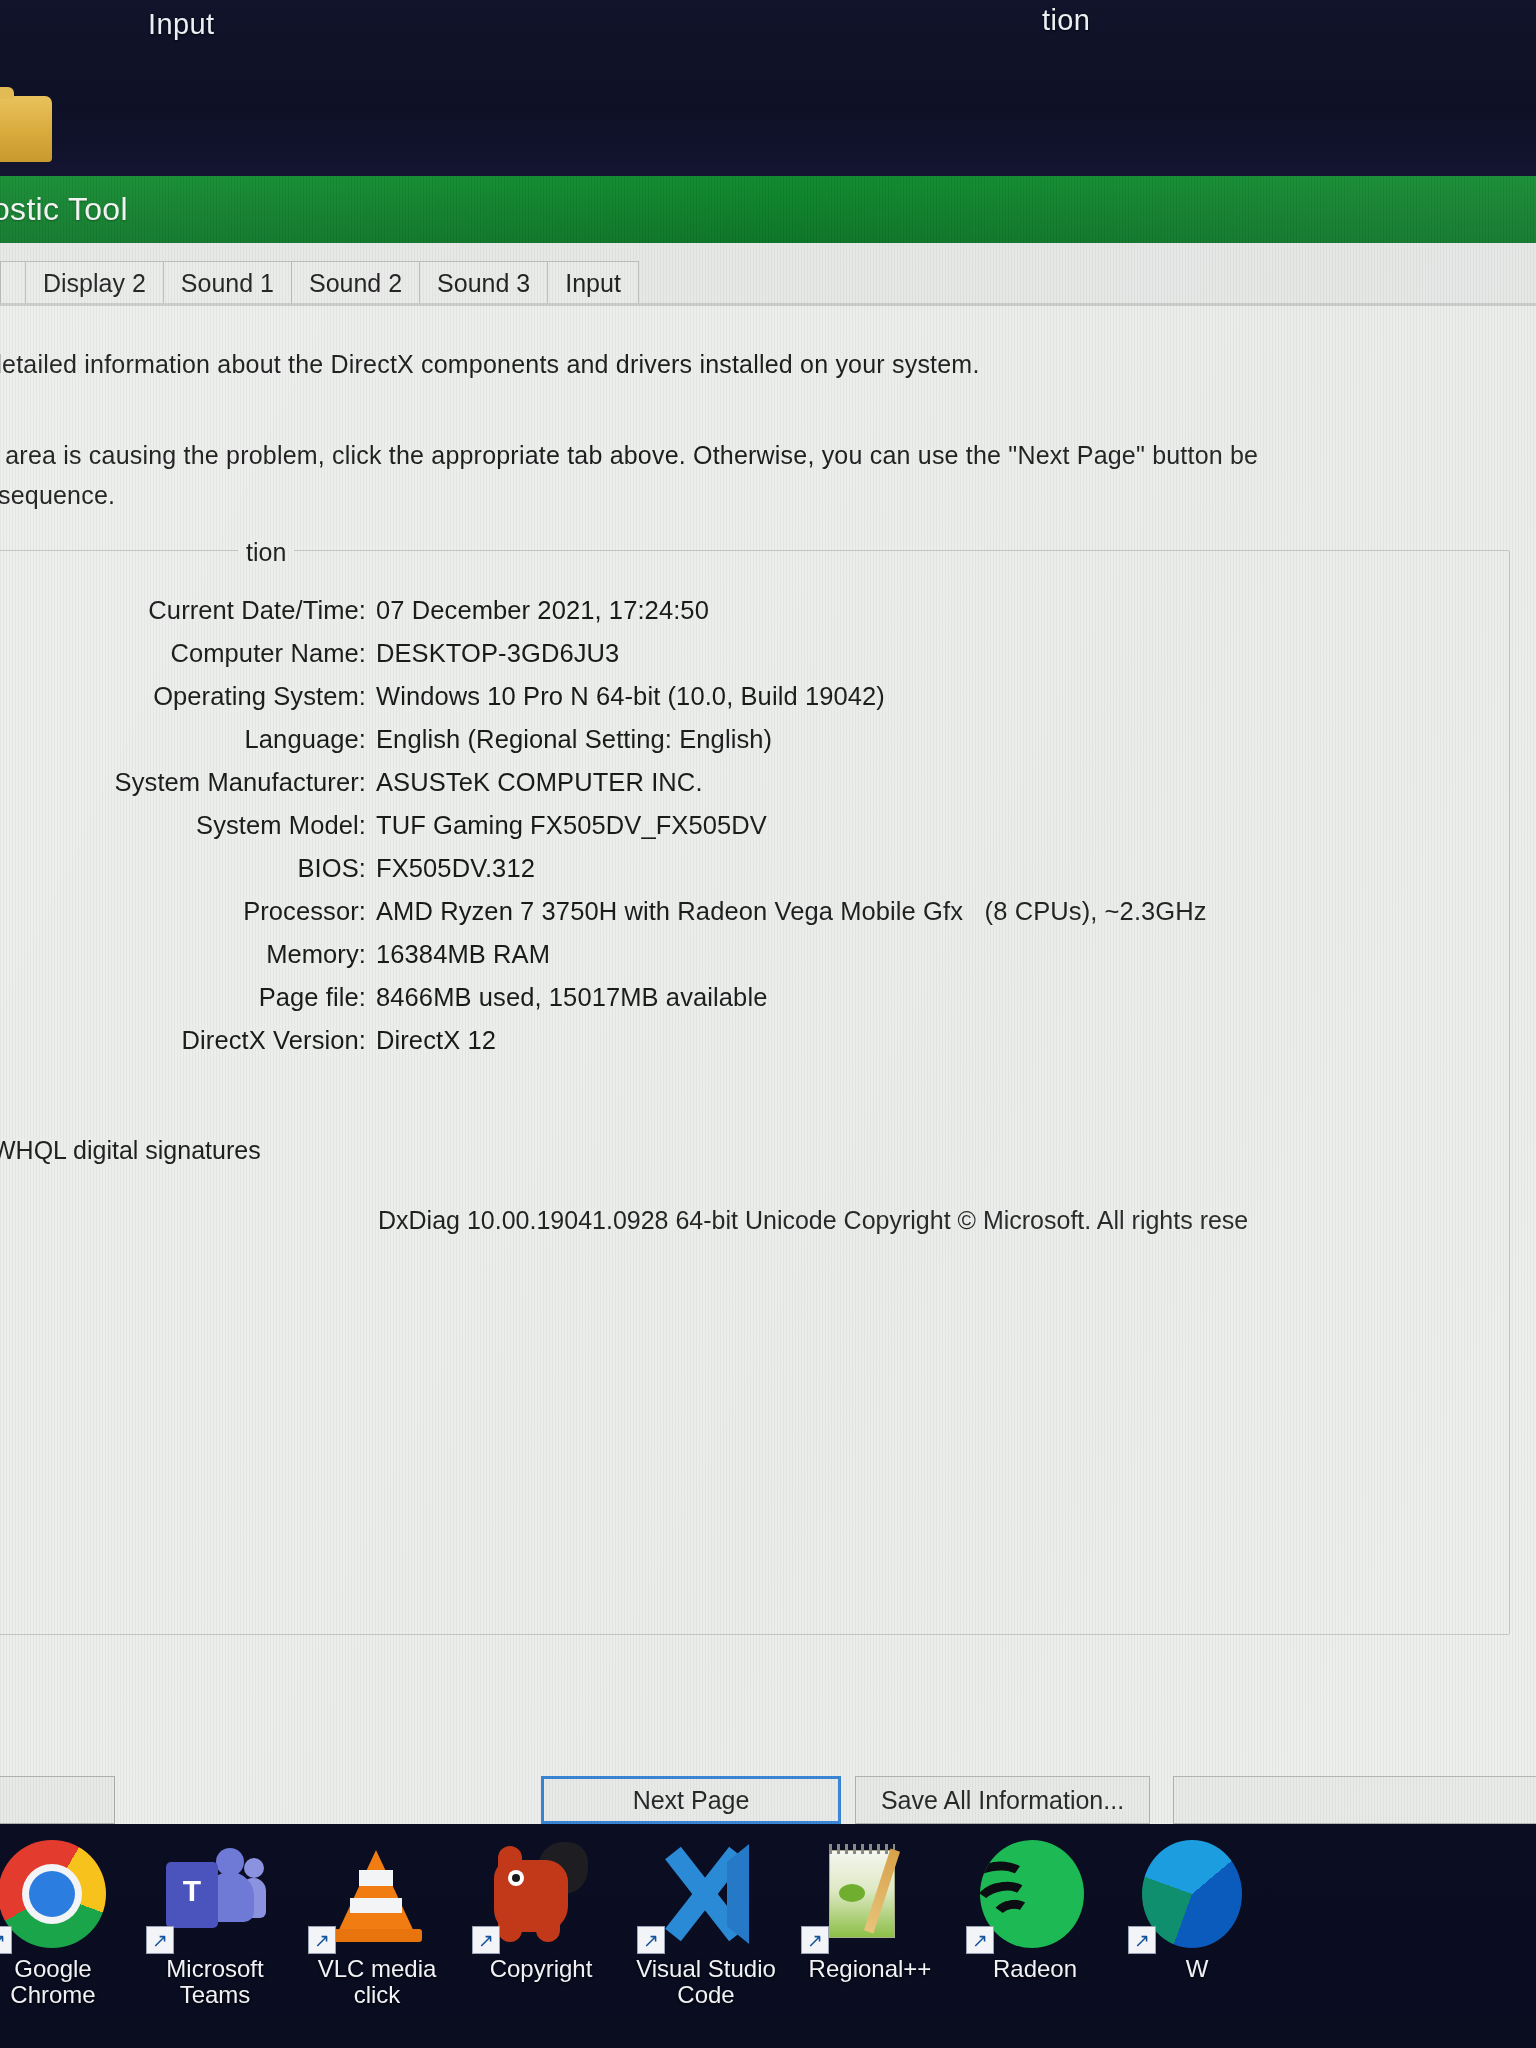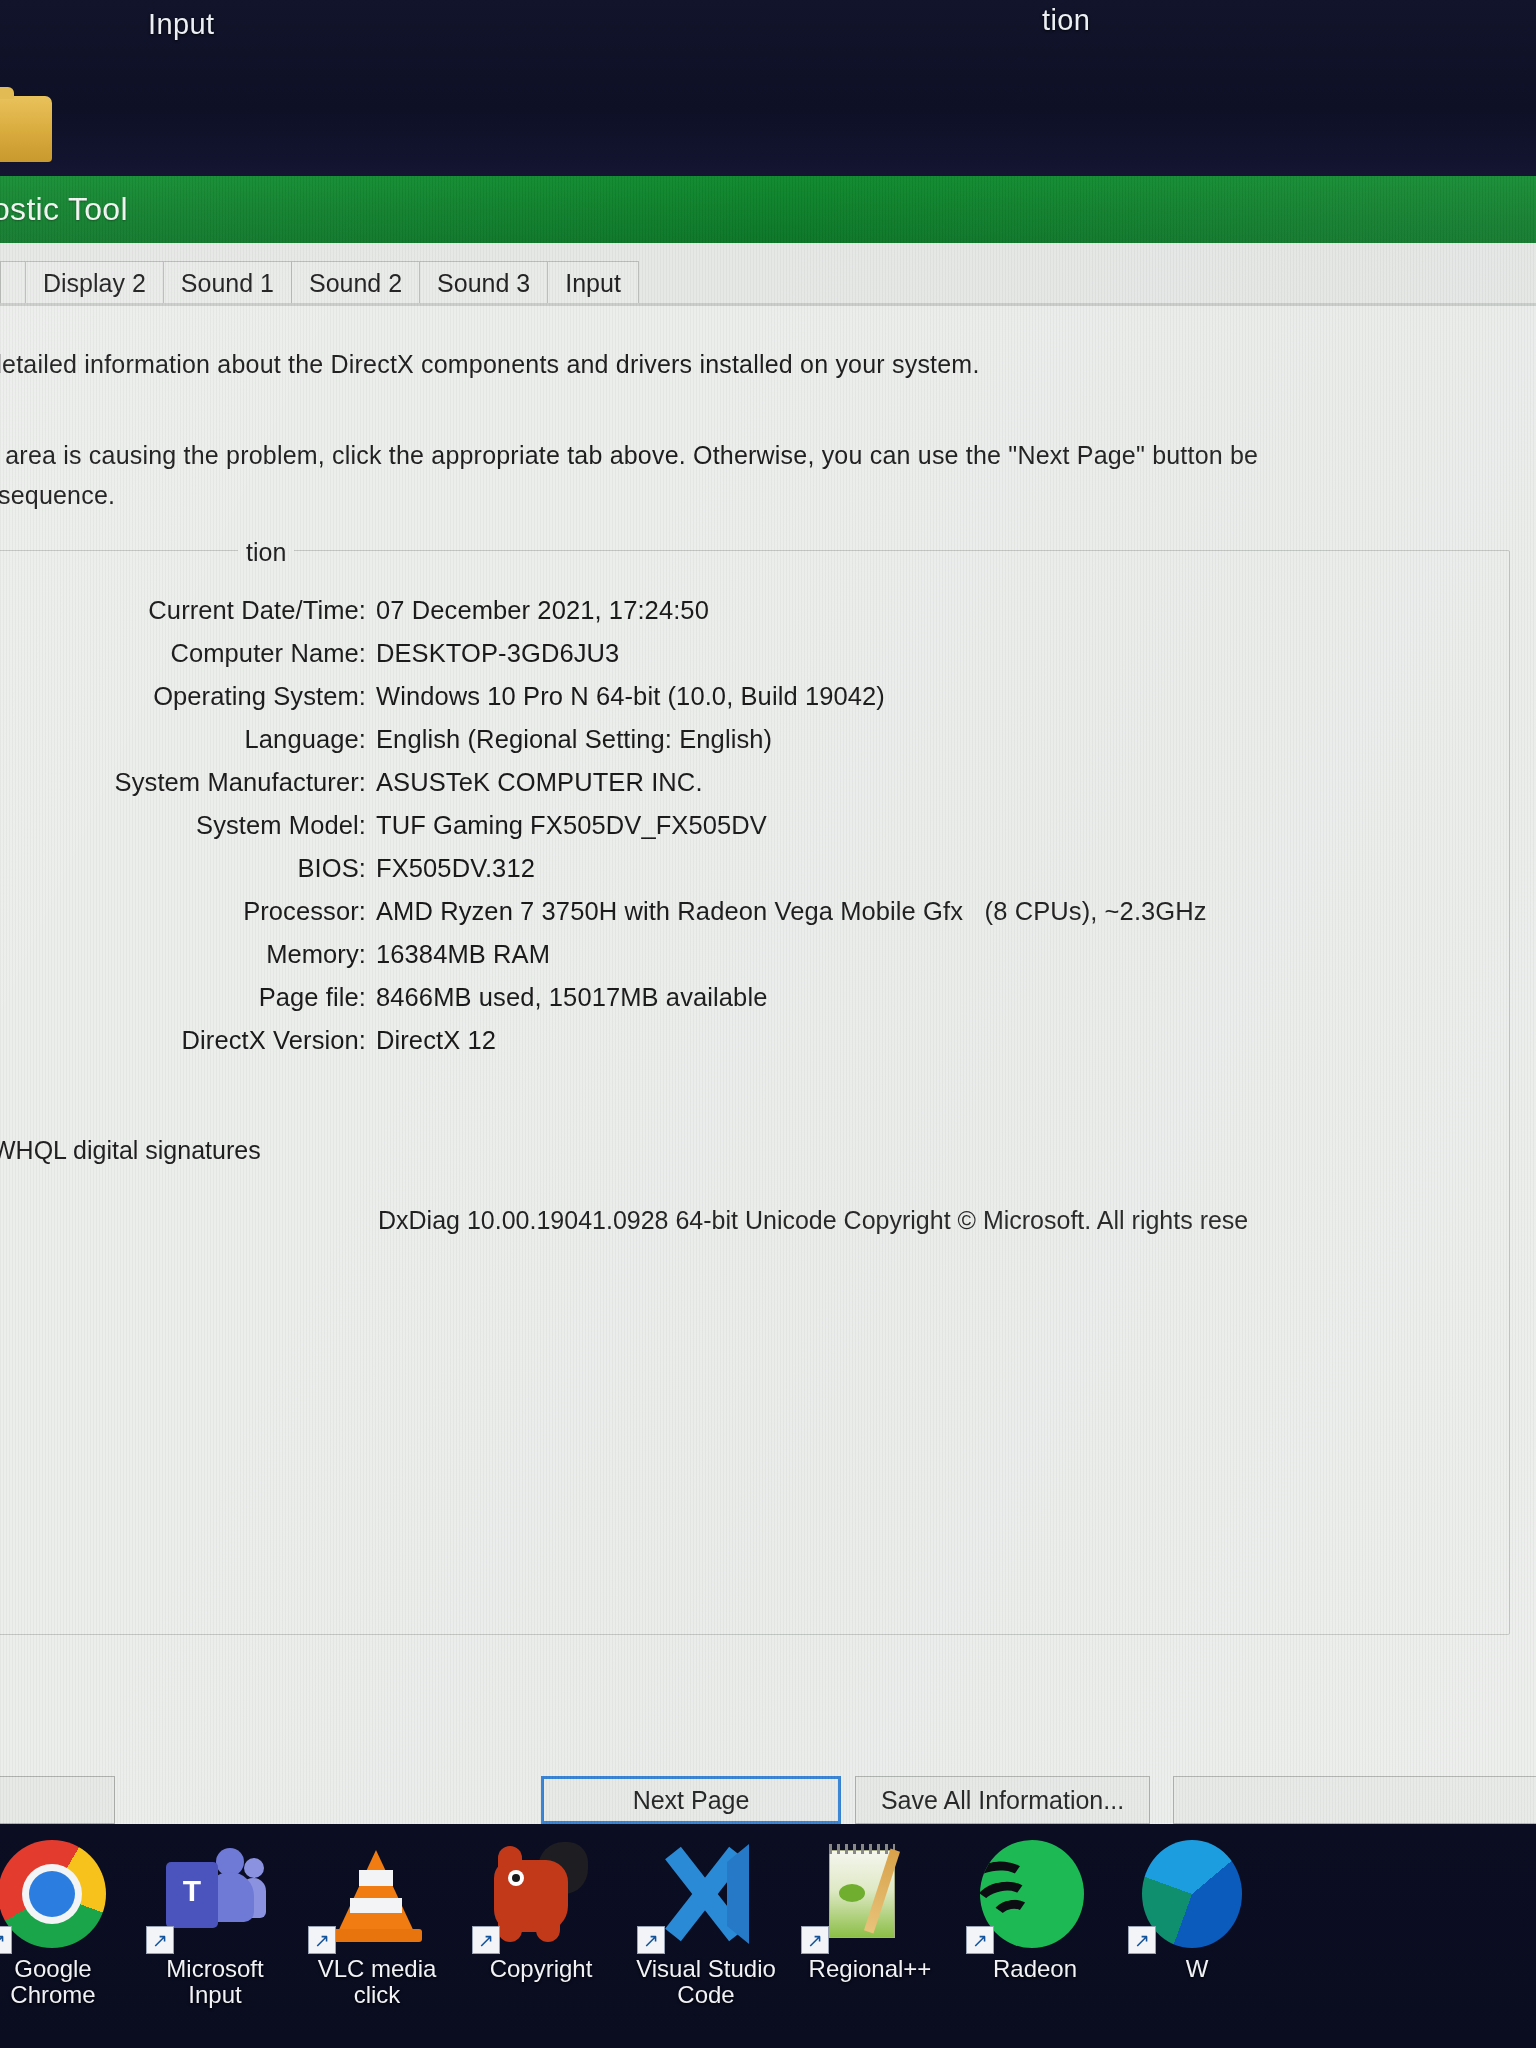--- a/index.html
+++ b/index.html
@@ -400,21 +400,21 @@
         <div class="ico-teams">
             <div class="t-head2"></div>
             <div class="t-big2"></div>
             <div class="t-head"></div>
             <div class="t-big"></div>
             <div class="t-sq"></div>
           </div>
         <div class="shortcut-arrow">↗</div>
       </div>
       <div class="app-name">Microsoft
-Input</div>
+Teams</div>
     </div>
 
     <div class="app" style="left:302px">
       <div class="app-ico">
         <div class="ico-vlc">
             <div class="cone"></div>
             <div class="stripe"></div>
             <div class="stripe2"></div>
             <div class="base"></div>
           </div>

